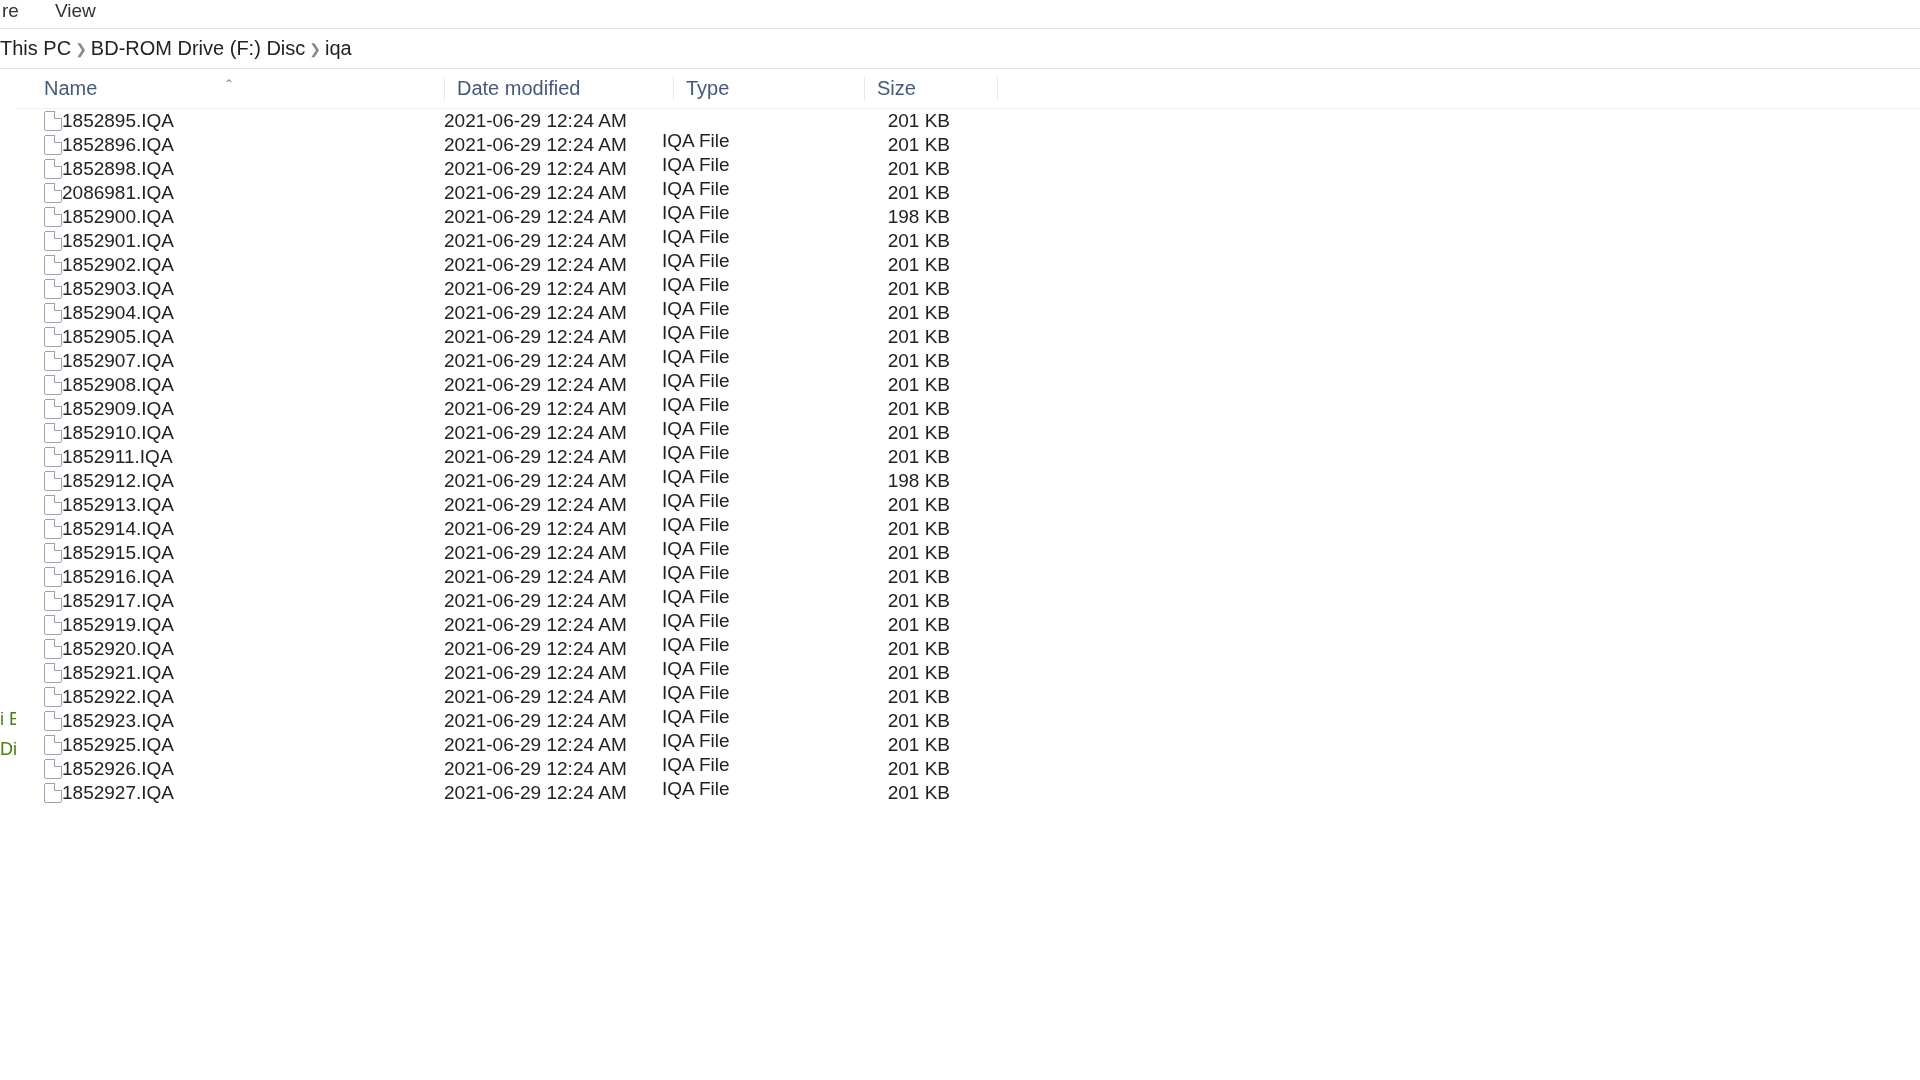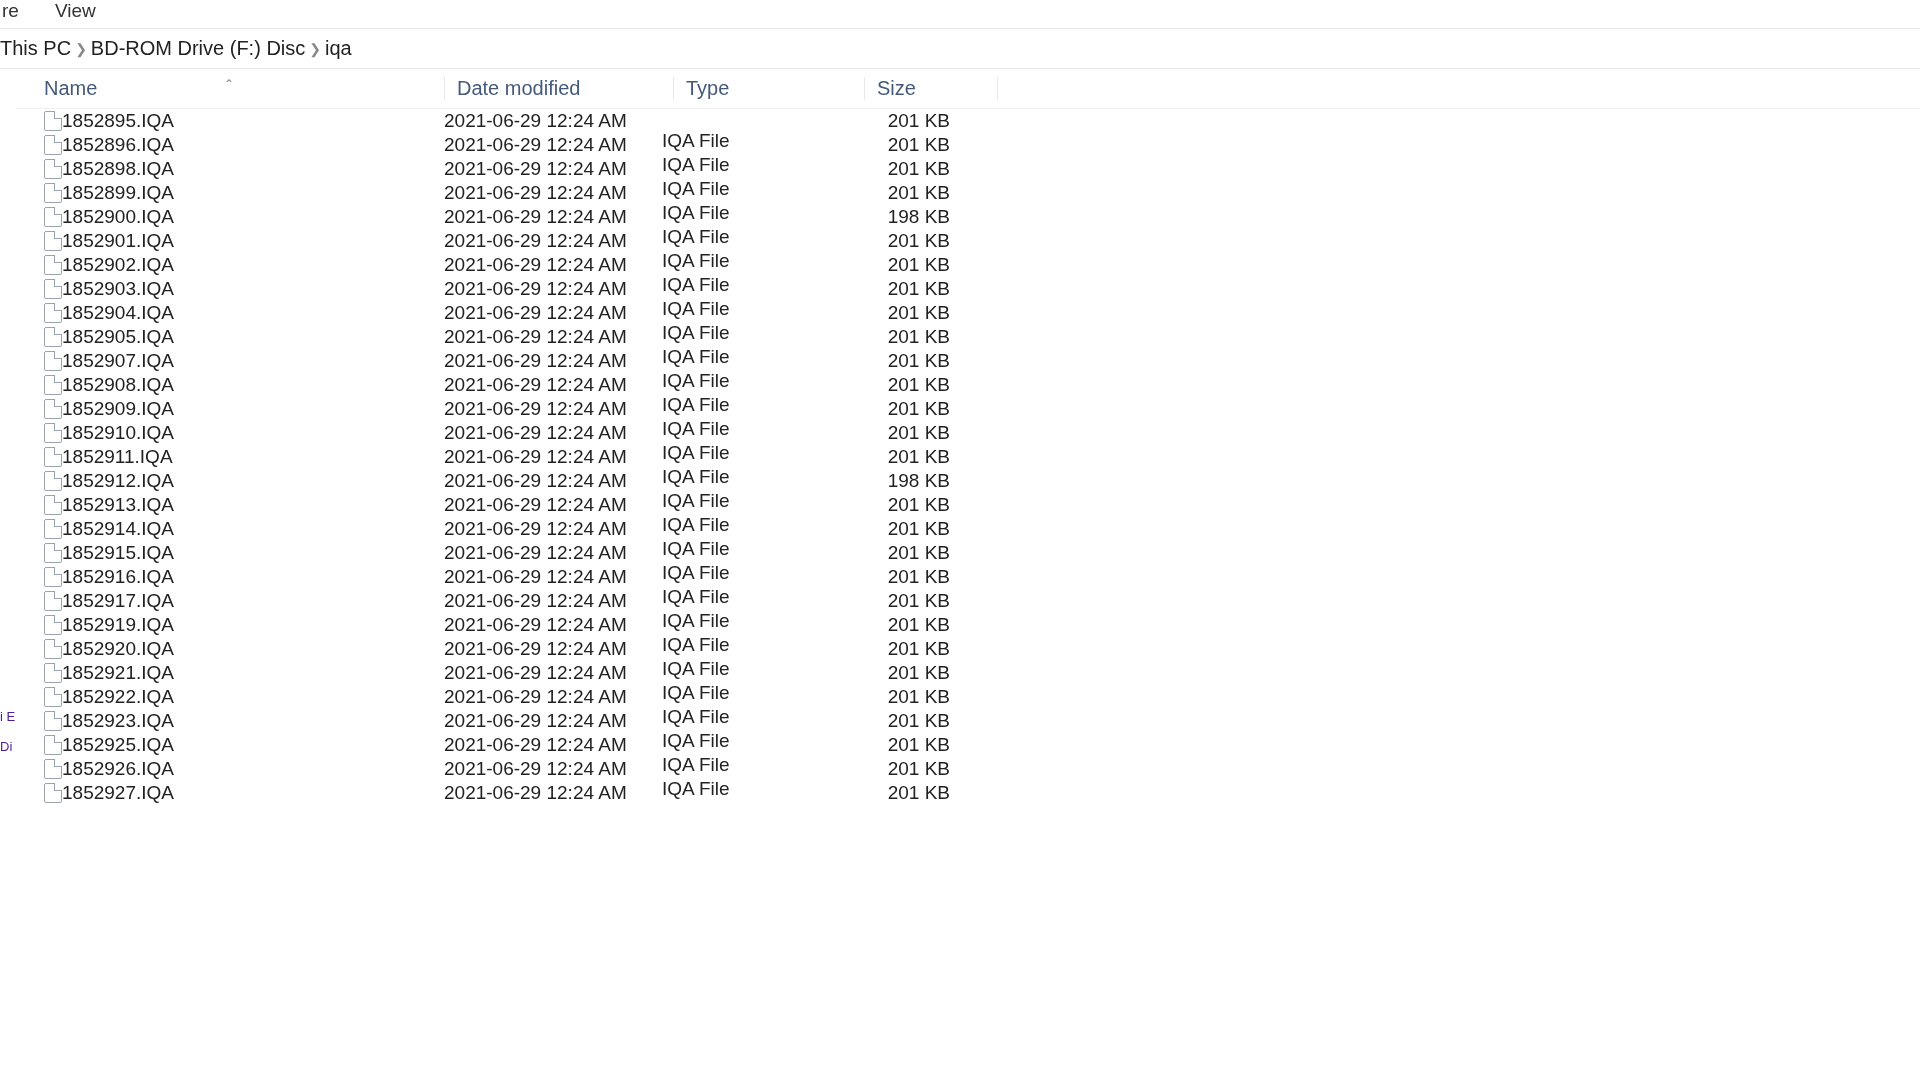--- a/index.html
+++ b/index.html
@@ -36,22 +36,22 @@
   .main {
     display: flex;
   }
   .navstub {
     width: 16px;
     flex: 0 0 16px;
     padding-top: 40px;
   }
   .navstub div {
     height: 30px;
-    font-size: 13px;
-    color: #4c1d95;
+    font-size: 18px;
+    color: #4d7c0f;
     overflow: hidden;
     white-space: nowrap;
   }
   .filearea {
     flex: 1;
   }
   .headers {
     display: flex;
     border-bottom: 1px solid #f0f0f0;
     height: 40px;
@@ -163,21 +163,21 @@
             <span class="file-icon"></span>
             <span>1852898.IQA</span>
           </div>
           <div class="cell-date">2021-06-29 12:24 AM</div>
           <div class="cell-type">IQA File</div>
           <div class="cell-size">201 KB</div>
         </div>
         <div class="row">
           <div class="cell-name">
             <span class="file-icon"></span>
-            <span>1852899.IQA</span>
+            <span>2086981.IQA</span>
           </div>
           <div class="cell-date">2021-06-29 12:24 AM</div>
           <div class="cell-type">IQA File</div>
           <div class="cell-size">201 KB</div>
         </div>
         <div class="row">
           <div class="cell-name">
             <span class="file-icon"></span>
             <span>1852900.IQA</span>
           </div>

